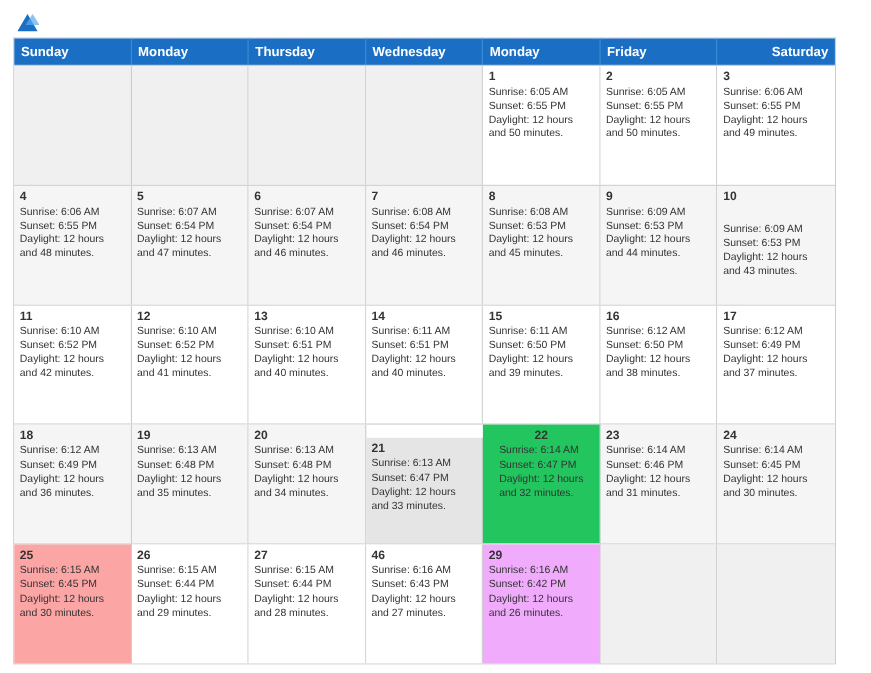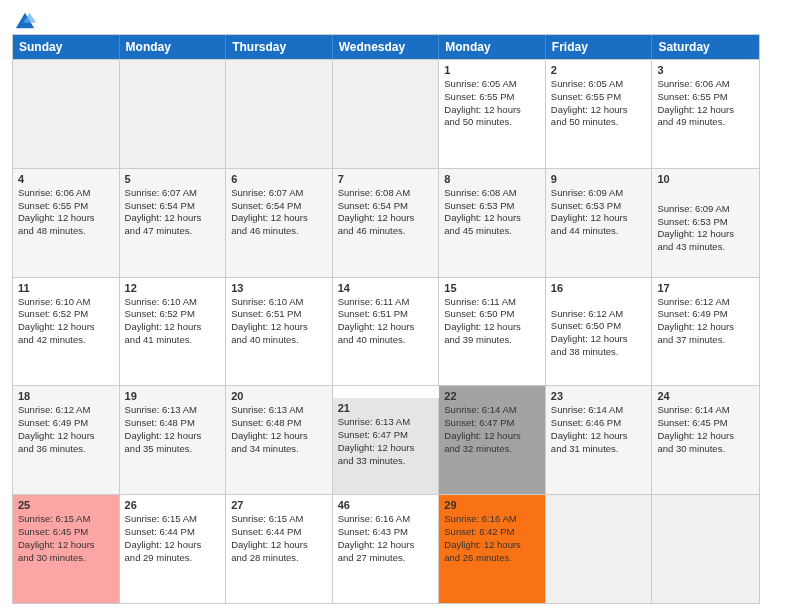--- a/index.html
+++ b/index.html
@@ -70,21 +70,21 @@
       background: #1a6fc4;
     }
     .cal-header-cell {
       color: #fff;
       font-size: 12px;
       font-weight: bold;
       padding: 5px 6px;
       text-align: left;
       border-right: 1px solid #3a8fd4;
     }
-    .cal-header-cell:last-child { border-right: none; }
+    .cal-header-cell:last-child { border-right: none; text-align: right; }
     .cal-body {
       flex: 1;
       display: flex;
       flex-direction: column;
     }
     .cal-row {
       display: grid;
       grid-template-columns: repeat(7, 1fr);
       flex: 1;
       border-top: 1px solid #ccc;
@@ -257,21 +257,21 @@
 Daylight: 12 hours
 and 40 minutes.</div>
           </div>
           <div class="cal-cell" style="background: rgb(255, 255, 255);">
             <div class="day-num">15</div>
             <div class="day-info" style="white-space: pre-line;">Sunrise: 6:11 AM
 Sunset: 6:50 PM
 Daylight: 12 hours
 and 39 minutes.</div>
           </div>
-          <div class="cal-cell" style="background: rgb(255, 255, 255); gap: 12px;">
+          <div class="cal-cell" style="background: rgb(255, 255, 255);">
             <div class="day-num">16</div>
             <div class="day-info" style="white-space: pre-line;">Sunrise: 6:12 AM
 Sunset: 6:50 PM
 Daylight: 12 hours
 and 38 minutes.</div>
           </div>
           <div class="cal-cell" style="background: rgb(255, 255, 255);">
             <div class="day-num">17</div>
             <div class="day-info" style="white-space: pre-line;">Sunrise: 6:12 AM
 Sunset: 6:49 PM
@@ -301,21 +301,21 @@
 Daylight: 12 hours
 and 34 minutes.</div>
           </div>
           <div class="cal-cell" style="background: #e5e5e5; margin-top: 12px;">
             <div class="day-num">21</div>
             <div class="day-info" style="white-space: pre-line;">Sunrise: 6:13 AM
 Sunset: 6:47 PM
 Daylight: 12 hours
 and 33 minutes.</div>
           </div>
-          <div class="cal-cell" style="background: #a3a3a3;">
+          <div class="cal-cell" style="background: #22c55e; align-items: center;">
             <div class="day-num">22</div>
             <div class="day-info" style="white-space: pre-line;">Sunrise: 6:14 AM
 Sunset: 6:47 PM
 Daylight: 12 hours
 and 32 minutes.</div>
           </div>
           <div class="cal-cell" style="background: rgb(245, 245, 245);">
             <div class="day-num">23</div>
             <div class="day-info" style="white-space: pre-line;">Sunrise: 6:14 AM
 Sunset: 6:46 PM
@@ -352,21 +352,21 @@
 Daylight: 12 hours
 and 28 minutes.</div>
           </div>
           <div class="cal-cell" style="background: rgb(255, 255, 255);">
             <div class="day-num">46</div>
             <div class="day-info" style="white-space: pre-line;">Sunrise: 6:16 AM
 Sunset: 6:43 PM
 Daylight: 12 hours
 and 27 minutes.</div>
           </div>
-          <div class="cal-cell" style="background: #f97316;">
+          <div class="cal-cell" style="background: #f0abfc;">
             <div class="day-num">29</div>
             <div class="day-info" style="white-space: pre-line;">Sunrise: 6:16 AM
 Sunset: 6:42 PM
 Daylight: 12 hours
 and 26 minutes.</div>
           </div>
           <div class="cal-cell empty" style="background: rgb(240, 240, 240);"></div>
           <div class="cal-cell empty" style="background: rgb(240, 240, 240);"></div>
         </div>
       </div>

